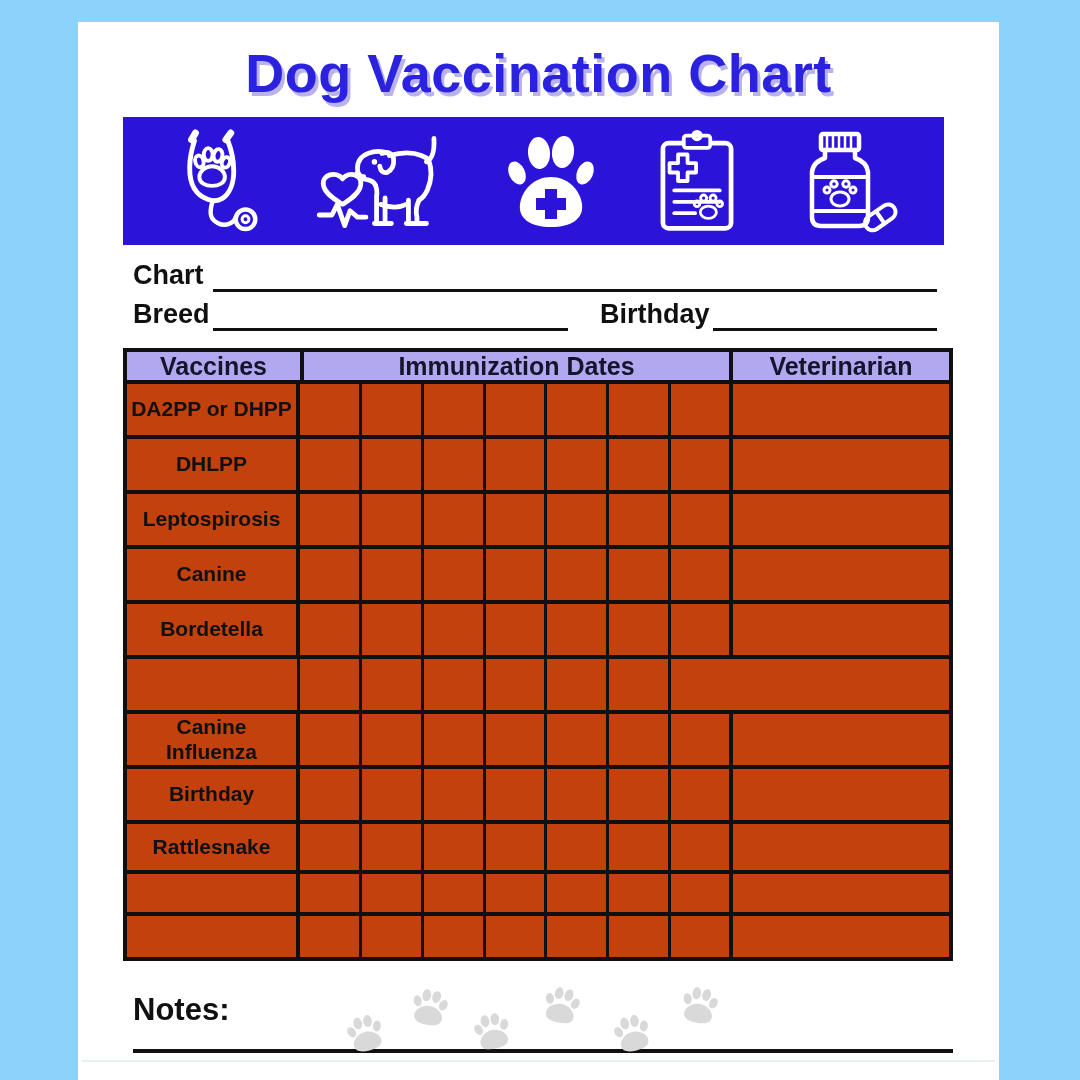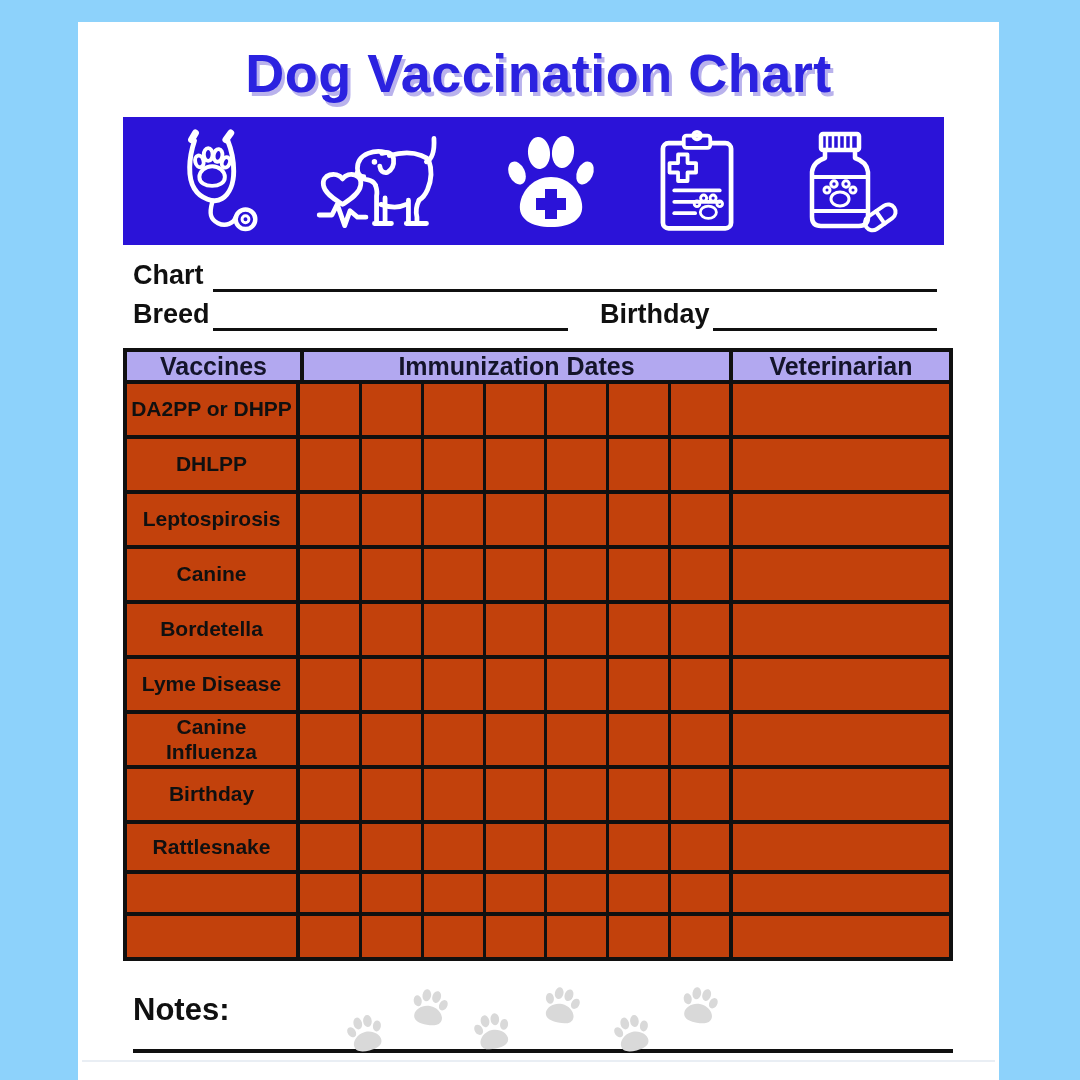--- a/index.html
+++ b/index.html
@@ -219,21 +219,20 @@
           <div class="cell date-cell"></div>
           <div class="cell date-cell"></div>
           <div class="cell date-cell"></div>
           <div class="cell date-cell"></div>
           <div class="cell date-cell"></div>
           <div class="cell date-cell"></div>
           <div class="cell date-cell"></div>
           <div class="cell vet-cell"></div>
         </div>
         <div class="trow">
-          <div class="cell label-cell">Lyme Disease</div>
           <div class="cell date-cell"></div>
           <div class="cell date-cell"></div>
           <div class="cell date-cell"></div>
           <div class="cell date-cell"></div>
           <div class="cell date-cell"></div>
           <div class="cell date-cell"></div>
           <div class="cell date-cell"></div>
           <div class="cell vet-cell"></div>
         </div>
         <div class="trow">

